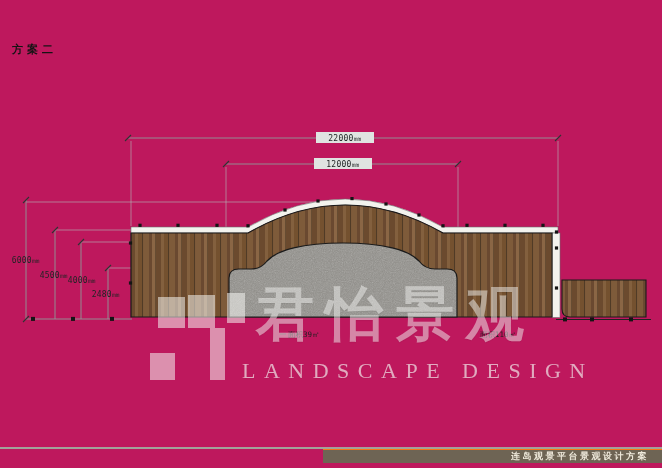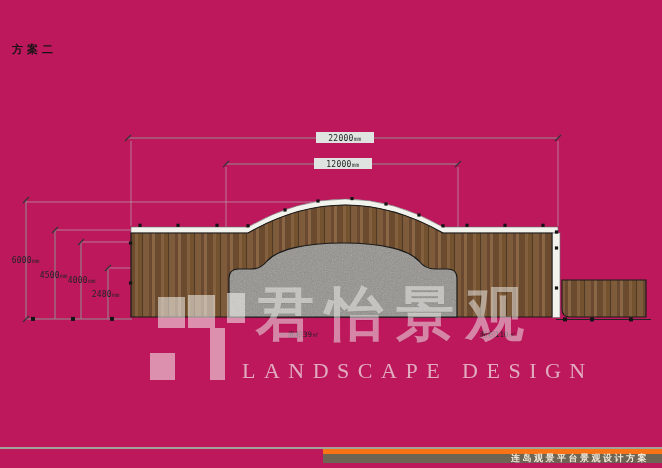--- a/index.html
+++ b/index.html
@@ -37,21 +37,21 @@
     font-family:"Liberation Serif", serif;
     font-size:22px;letter-spacing:8.5px;
     color:rgba(248,248,244,0.66);
     text-shadow:0 1px 1px rgba(0,0,0,0.05);
     white-space:nowrap;
   }
   
   .footer-line{position:absolute;left:0;top:447px;width:662px;height:2px;background:#a2a29a;}
   .footer-bar{
     position:absolute;left:323px;top:449px;width:339px;height:14px;
-    background:#6e6454;border-top:5px solid #f97316;box-sizing:border-box;
+    background:#6e6454;border-top:1px solid #f97316;box-sizing:border-box;
     display:flex;align-items:center;justify-content:flex-end;
     padding-right:13px;
   }
   .footer-bar span{
     font-family:"Liberation Serif", serif;font-weight:bold;
     font-size:9px;letter-spacing:2.5px;color:#efe9db;white-space:nowrap;
   }
 </style>
 </head>
 <body>

